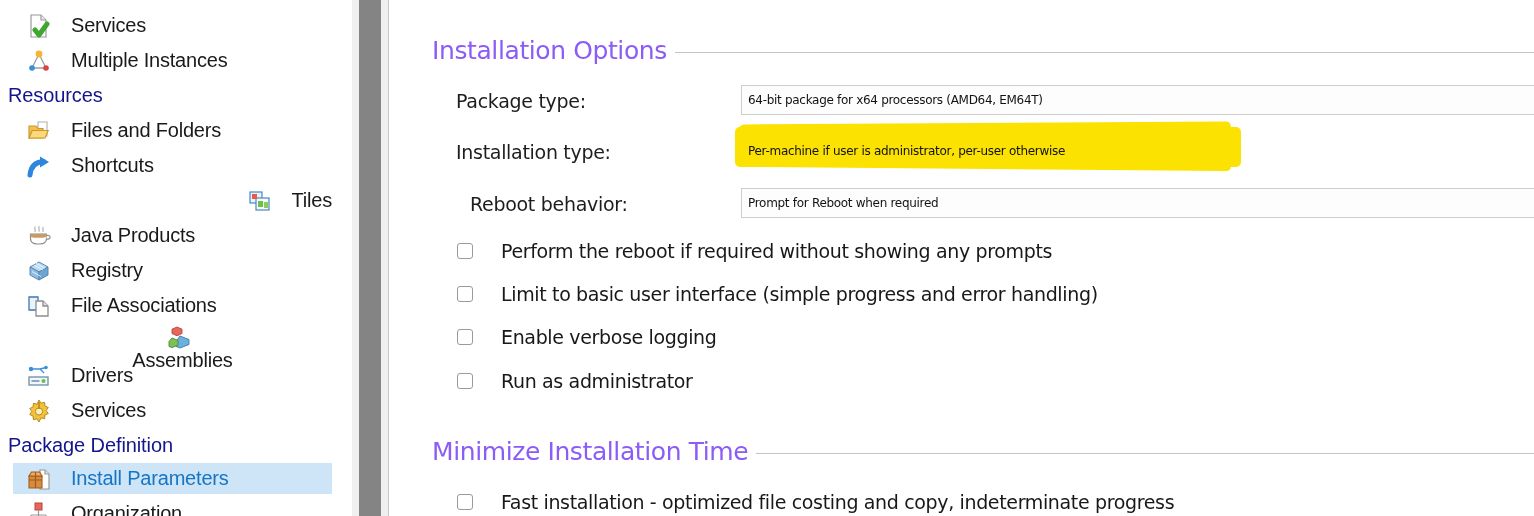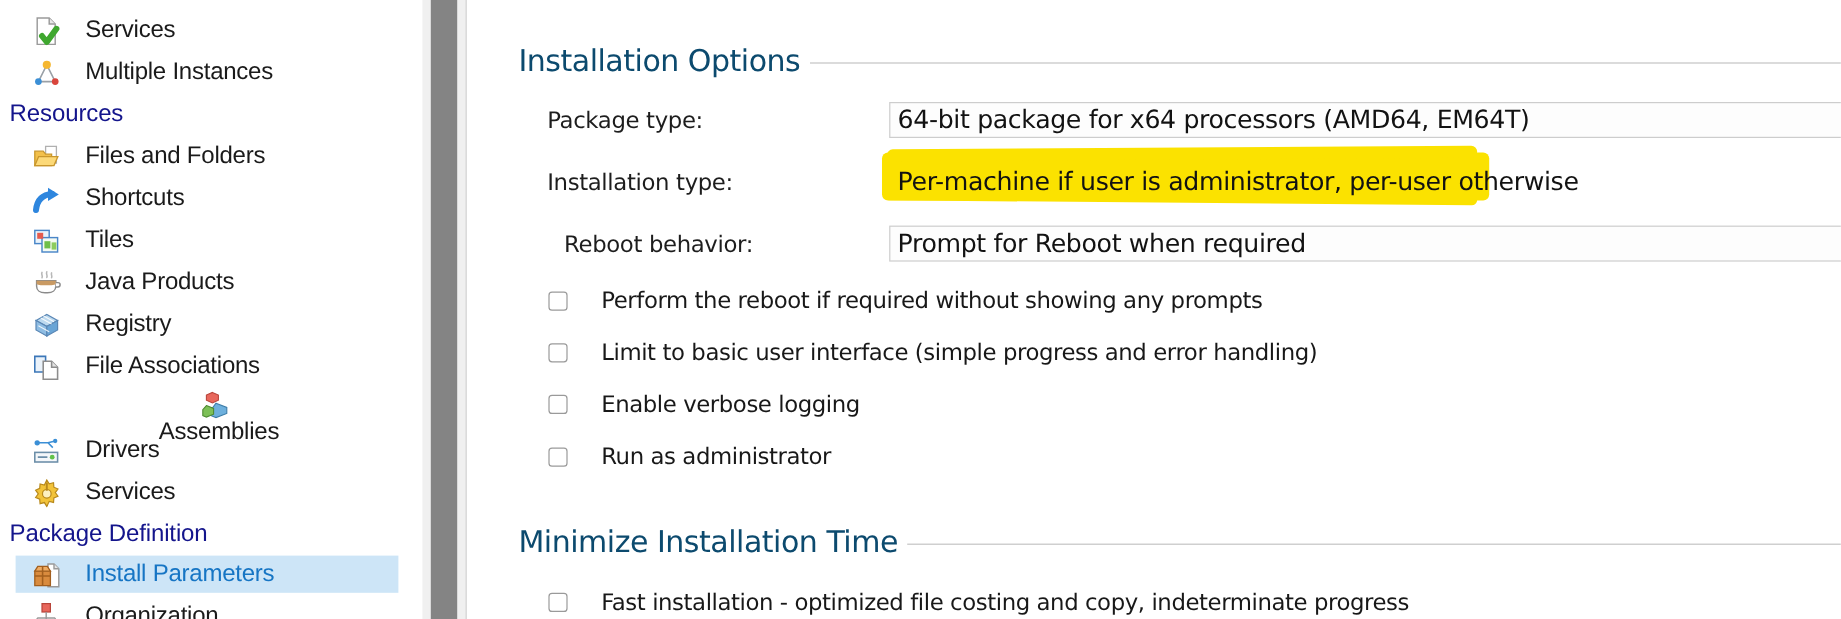--- a/index.html
+++ b/index.html
@@ -49,38 +49,38 @@
   
   #main{
     position:absolute;left:389px;top:0;width:1145px;height:516px;
     background:#ffffff;overflow:hidden;
   }
   .sec-head{
     position:absolute;display:flex;align-items:center;width:1105px;
   }
   .sec-title{
     font-family:"DejaVu Sans",sans-serif;
-    font-size:25px;color:#0c4a6e;white-space:nowrap;font-weight:400;
+    font-size:25px;color:#8b5cf6;white-space:nowrap;font-weight:400;
     letter-spacing:-.4px;
   }
   .sec-rule{
     flex:1;height:1px;background:#c4c4c4;margin-left:8px;margin-top:4px;
   }
 
   .f-label{
     position:absolute;font-size:19px;color:#1d1d1d;white-space:nowrap;
     font-family:"DejaVu Sans",sans-serif;letter-spacing:-.3px;
   }
   .f-box{
     position:absolute;height:30px;background:#fdfdfd;
     border:1px solid #cdcdcd;box-sizing:border-box;
     display:flex;align-items:center;
   }
   .f-val{
-    font-size:21px;color:#121212;white-space:nowrap;padding-left:6px;
+    font-size:12px;color:#121212;white-space:nowrap;padding-left:6px;
     font-family:"DejaVu Sans",sans-serif;letter-spacing:-.3px;
   }
 
   .hl-wrap{position:absolute;}
   .hl-stroke{
     position:absolute;left:-6px;top:-9px;width:506px;height:40px;
     background:#fbe200;border-radius:5px;
   }
   .hl-stroke:before{
     content:"";position:absolute;left:4px;top:-4px;width:492px;height:10px;
@@ -146,21 +146,21 @@
       </div>
       <div class="nav-item" style="top: 150px;">
         <span class="nav-ico">
           <svg viewBox="0 0 24 24">
             <path d="M3 21c1-10 7-13 13.5-13.4" fill="none" stroke="#2e86de" stroke-width="5" stroke-linecap="round"></path>
             <path d="M13 2.5L22 8l-9 5.5z" fill="#2e86de"></path>
           </svg>
         </span>
         <span class="nav-label">Shortcuts</span>
       </div>
-      <div class="nav-item" style="top: 185px;">
+      <div class="nav-item" style="top: 185px; justify-content: flex-end;">
         <span class="nav-ico">
           <svg viewBox="0 0 24 24">
             <rect x="2" y="3" width="12" height="11" fill="#eaf3fb" stroke="#4a86c8" stroke-width="1.2"></rect>
             <rect x="8" y="9" width="13" height="12" fill="#f5fbf3" stroke="#4a86c8" stroke-width="1.2"></rect>
             <rect x="4" y="5" width="5" height="5" fill="#e55b4d"></rect>
             <rect x="10" y="12" width="5" height="6" fill="#6fbf4a"></rect>
             <rect x="16" y="13" width="4" height="6" fill="#8ccc5e"></rect>
           </svg>
         </span>
         <span class="nav-label">Tiles</span>

